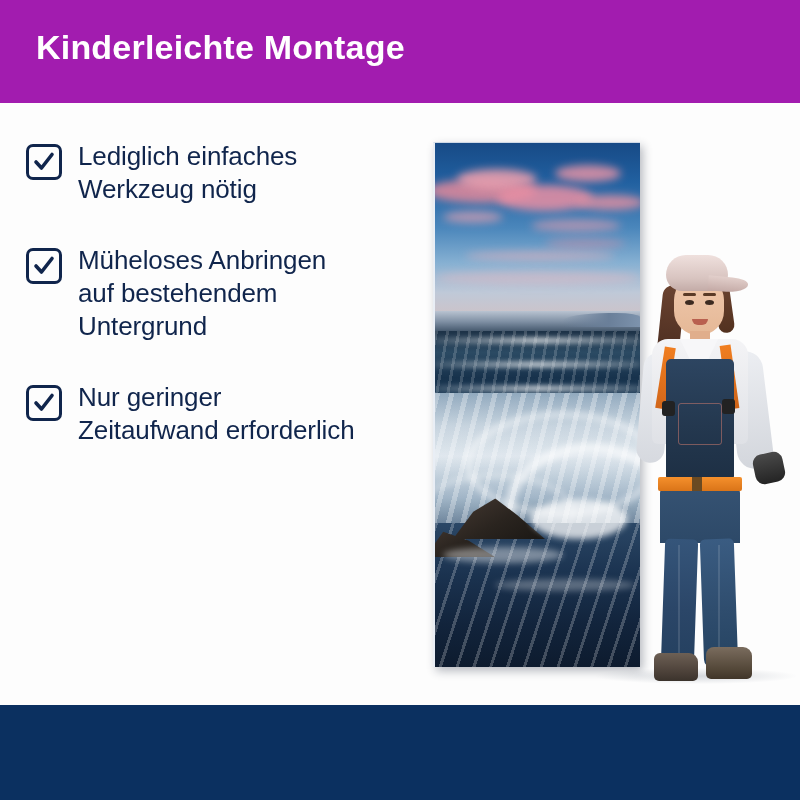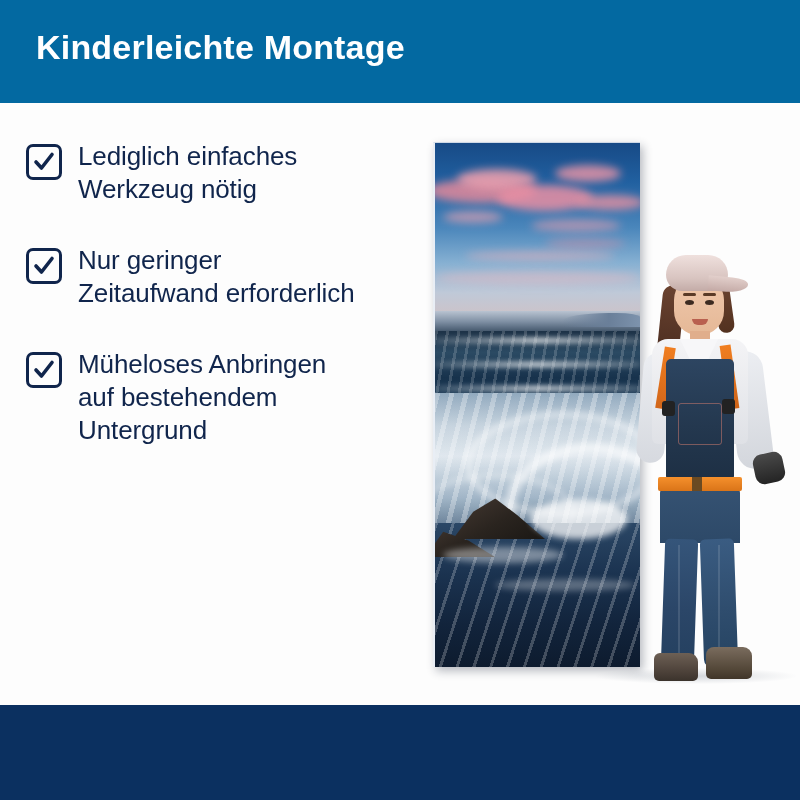--- a/index.html
+++ b/index.html
@@ -12,21 +12,21 @@
   .poster{
     position:relative;
     width:800px;height:800px;
     background:#fdfdfd;
     overflow:hidden;
   }
 
   
   .header-bar{
     position:absolute;left:0;top:0;width:800px;height:103px;
-    background:#0369a1;
+    background:#a21caf;
   }
   .header-title{
     position:absolute;left:36px;top:28px;
     font-size:34px;font-weight:bold;color:#ffffff;
     letter-spacing:.2px;
     font-family:"Liberation Sans", sans-serif;
   }
 
   
   .body-area{
@@ -247,33 +247,33 @@
       <div class="feature-text">Lediglich einfaches
 Werkzeug nötig</div>
     </div>
 
     <div class="feature">
       <div class="checkbox">
         <svg width="24" height="24" viewBox="0 0 24 24">
           <path d="M4 12 L9.5 18 L20 4.5" fill="none" stroke="#10254c" stroke-width="3.6" stroke-linecap="round" stroke-linejoin="round"></path>
         </svg>
       </div>
-      <div class="feature-text">Nur geringer
-Zeitaufwand erforderlich</div>
+      <div class="feature-text">Müheloses Anbringen
+auf bestehendem
+Untergrund</div>
     </div>
 
     <div class="feature">
       <div class="checkbox">
         <svg width="24" height="24" viewBox="0 0 24 24">
           <path d="M4 12 L9.5 18 L20 4.5" fill="none" stroke="#10254c" stroke-width="3.6" stroke-linecap="round" stroke-linejoin="round"></path>
         </svg>
       </div>
-      <div class="feature-text">Müheloses Anbringen
-auf bestehendem
-Untergrund</div>
+      <div class="feature-text">Nur geringer
+Zeitaufwand erforderlich</div>
     </div>
   </div>
 
   <div class="artwork">
     <div class="art-layer sky">
       <div class="cloud c1"></div>
       <div class="cloud c2"></div>
       <div class="cloud c3"></div>
       <div class="cloud c4"></div>
       <div class="cloud c5"></div>

